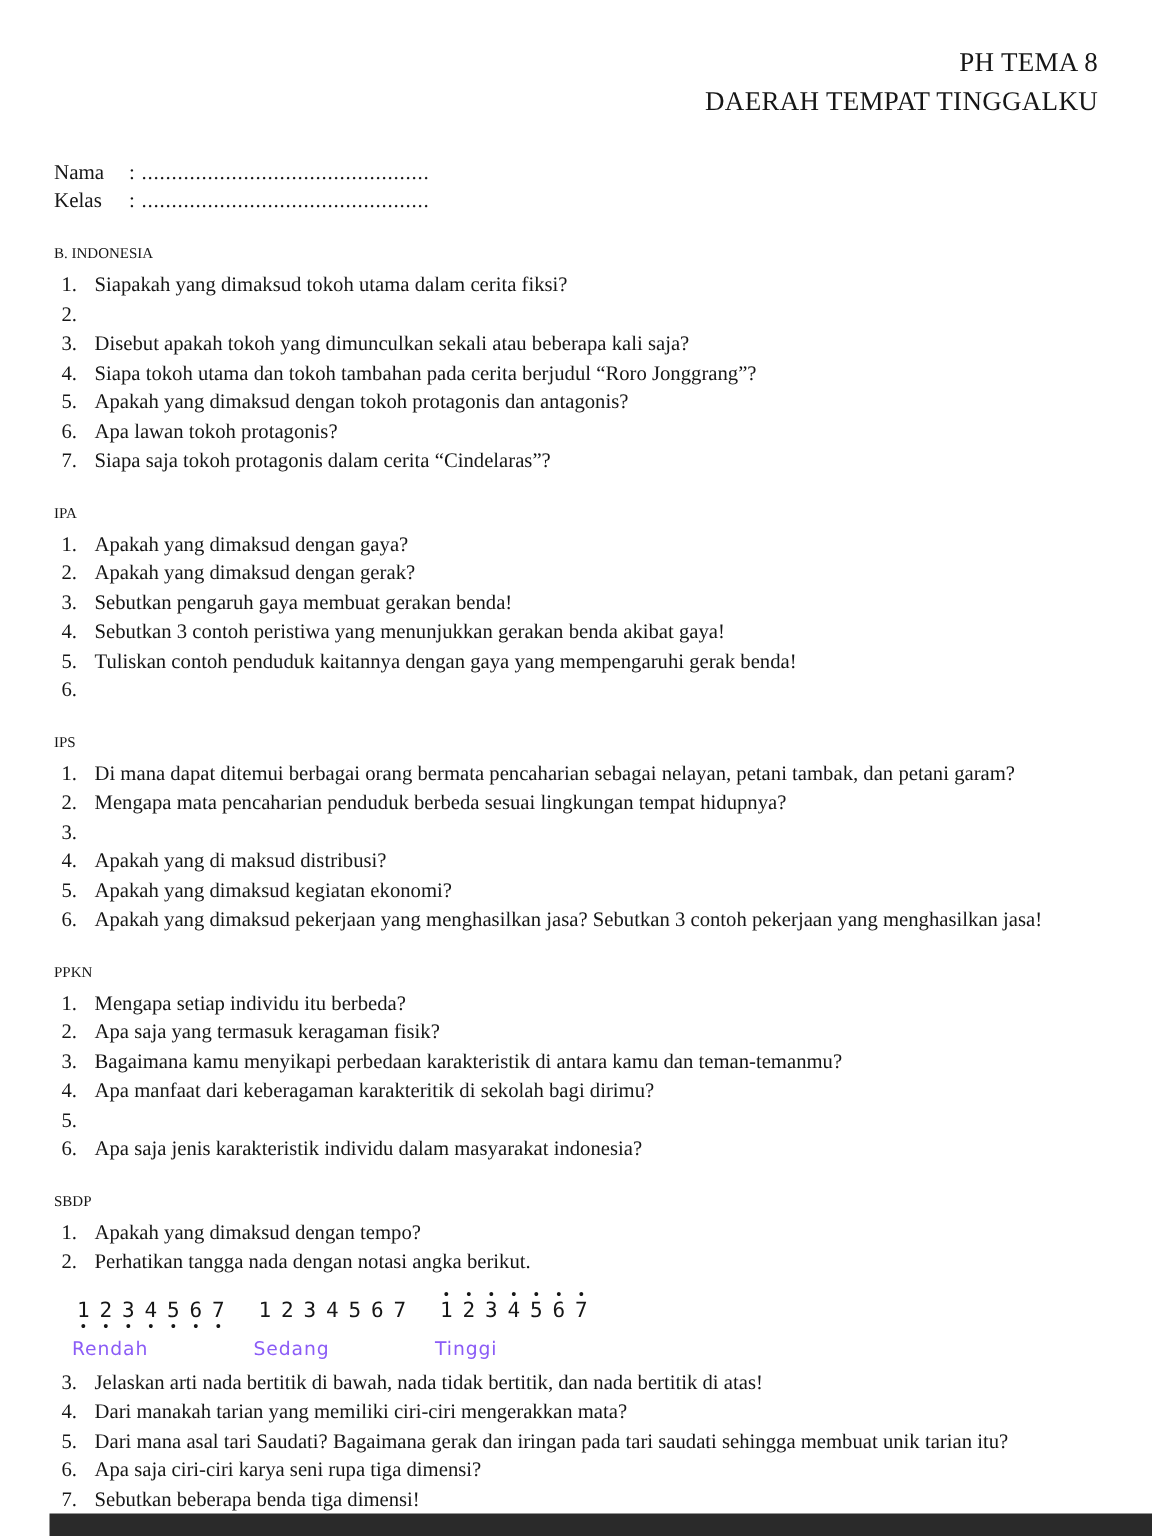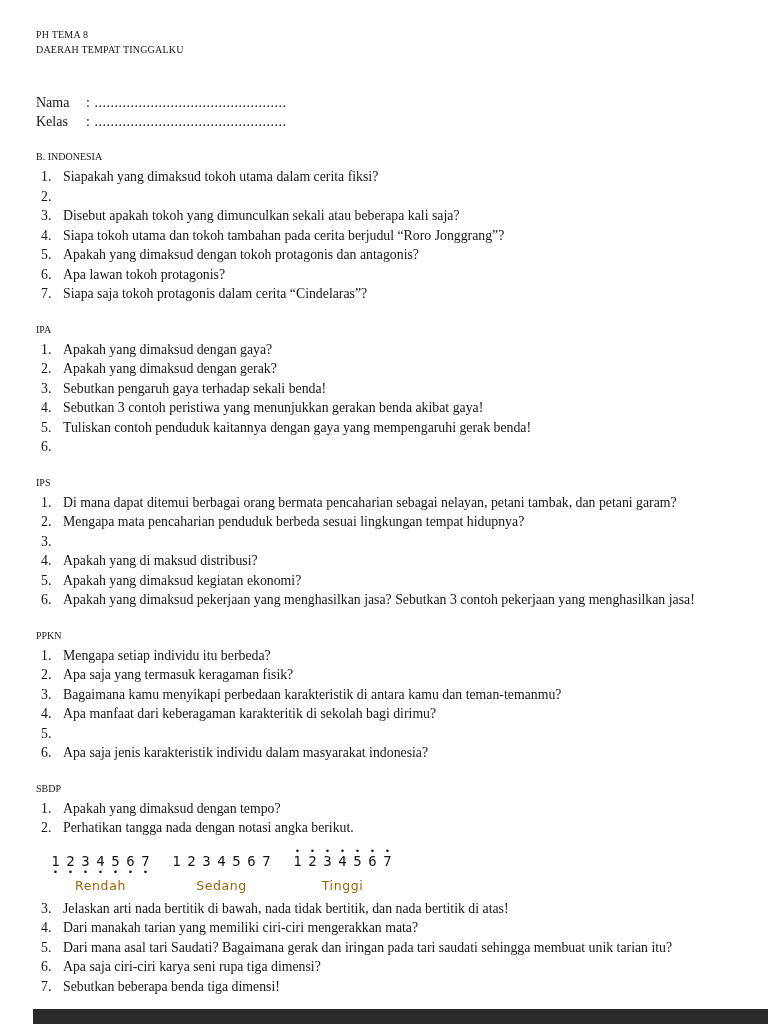--- a/index.html
+++ b/index.html
@@ -4,44 +4,44 @@
 <style>
   * { box-sizing: border-box; }
   html, body { margin: 0; padding: 0; background: #ffffff; }
   .page {
     width: 768px; height: 1024px; position: relative; overflow: hidden;
     background: #ffffff; color: #161616;
     font-family: "Liberation Serif", serif;
   }
   .content { padding: 28px 36px 0 36px; }
 
-  .doc-title { text-align: left; font-size: 10px; line-height: 1.45; letter-spacing: 0.2px; }
-
-  .fields { margin-top: 36px; }
+  .doc-title { text-align: right; font-size: 18px; line-height: 1.45; letter-spacing: 0.2px; }
+
+  .fields { margin-top: 26px; }
   .field-row { display: flex; font-size: 14px; line-height: 19px; }
   .field-label { width: 50px; flex: none; }
   .field-line { letter-spacing: 0.5px; }
 
   .qsection { margin-top: 20px; }
   .sec-heading { font-size: 10px; font-weight: normal; margin: 0 0 5px 0; }
   .q-row { display: flex; font-size: 13.8px; line-height: 19.5px; }
   .q-num { width: 27px; padding-left: 5px; flex: none; }
   .q-text { white-space: nowrap; }
 
   .notation { display: flex; gap: 16px; margin: 10px 0 6px 12px; }
   .ngroup { display: flex; flex-direction: column; }
   .digits { display: flex; }
   .digit { display: flex; flex-direction: column; align-items: center; width: 15px;
            font-family: "DejaVu Sans Mono", monospace; }
   .digit .dot { height: 6px; line-height: 6px; font-size: 9px; visibility: hidden; }
   .digit .num { font-size: 14px; line-height: 15px; }
   .ngroup.dots-above .dot.top { visibility: visible; }
   .ngroup.dots-below .dot.bot { visibility: visible; }
   .nlabel { font-family: "DejaVu Sans", sans-serif; font-size: 12.5px; margin-top: 3px;
-            letter-spacing: 0.6px; color: #a16207; text-align: center; }
+            letter-spacing: 0.6px; color: #8b5cf6; }
 
   .footer-bar { position: absolute; left: 33px; right: 0; bottom: 0; height: 15px; }
 </style>
 </head>
 <body>
 
 <div class="page">
   <div class="content">
 
     <div class="doc-title">
@@ -99,21 +99,21 @@
           <div class="q-row">
             <span class="q-num">1.</span>
             <span class="q-text">Apakah yang dimaksud dengan gaya?</span>
           </div>
           <div class="q-row">
             <span class="q-num">2.</span>
             <span class="q-text">Apakah yang dimaksud dengan gerak?</span>
           </div>
           <div class="q-row">
             <span class="q-num">3.</span>
-            <span class="q-text">Sebutkan pengaruh gaya terhadap sekali benda!</span>
+            <span class="q-text">Sebutkan pengaruh gaya membuat gerakan benda!</span>
           </div>
           <div class="q-row">
             <span class="q-num">4.</span>
             <span class="q-text">Sebutkan 3 contoh peristiwa yang menunjukkan gerakan benda akibat gaya!</span>
           </div>
           <div class="q-row">
             <span class="q-num">5.</span>
             <span class="q-text">Tuliskan contoh penduduk kaitannya dengan gaya yang mempengaruhi gerak benda!</span>
           </div>
           <div class="q-row">

